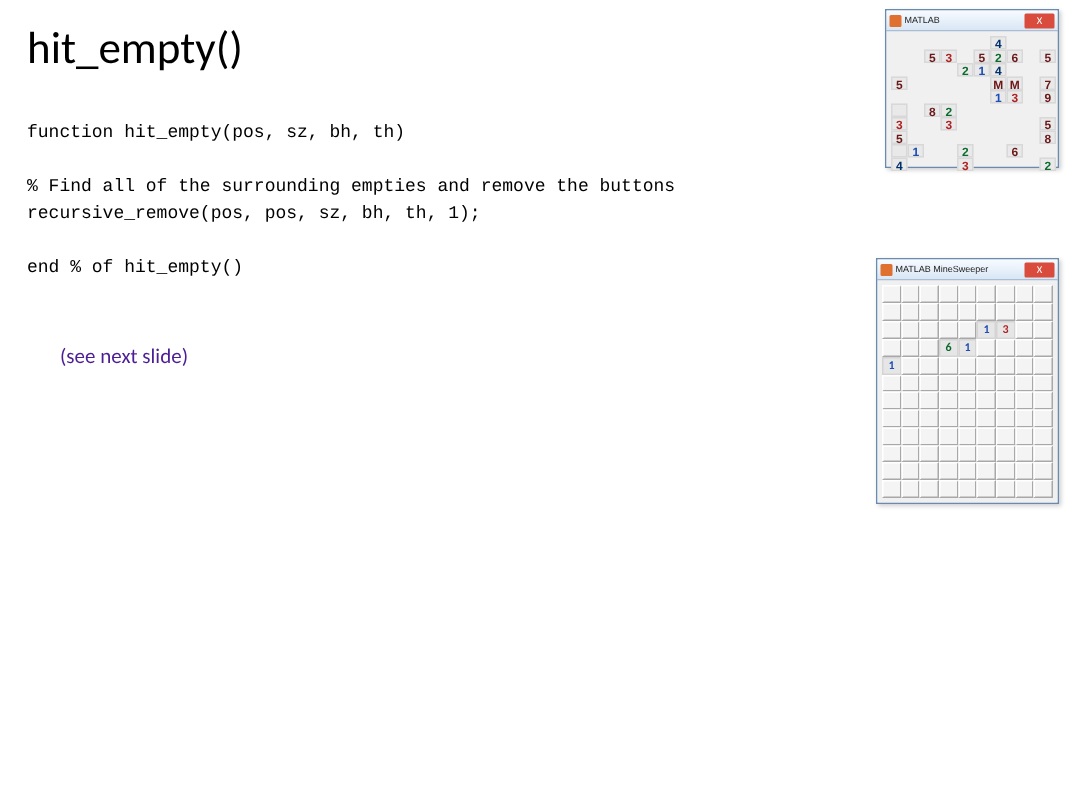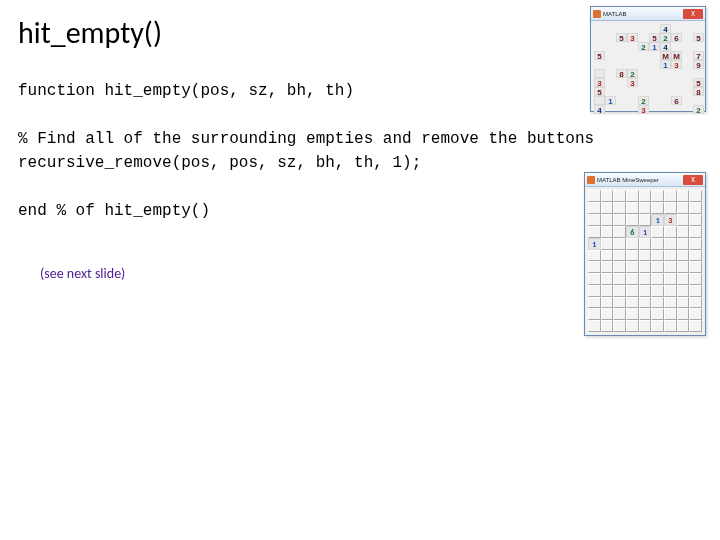--- a/index.html
+++ b/index.html
@@ -19,21 +19,21 @@
   }
   .title {
     font-size: 30px;
     font-weight: 400;
     color: #000;
     margin-bottom: 28px;
     margin-top: 4px;
   }
   .code-block {
     font-family: "Courier New", monospace;
-    font-size: 16px;
+    font-size: 12px;
     color: #000;
     line-height: 1.5;
     white-space: pre;
     margin-bottom: 24px;
   }
   .note {
     font-family: Calibri, Arial, sans-serif;
     font-size: 14px;
     color: #4c1d95;
     margin-left: 22px;

